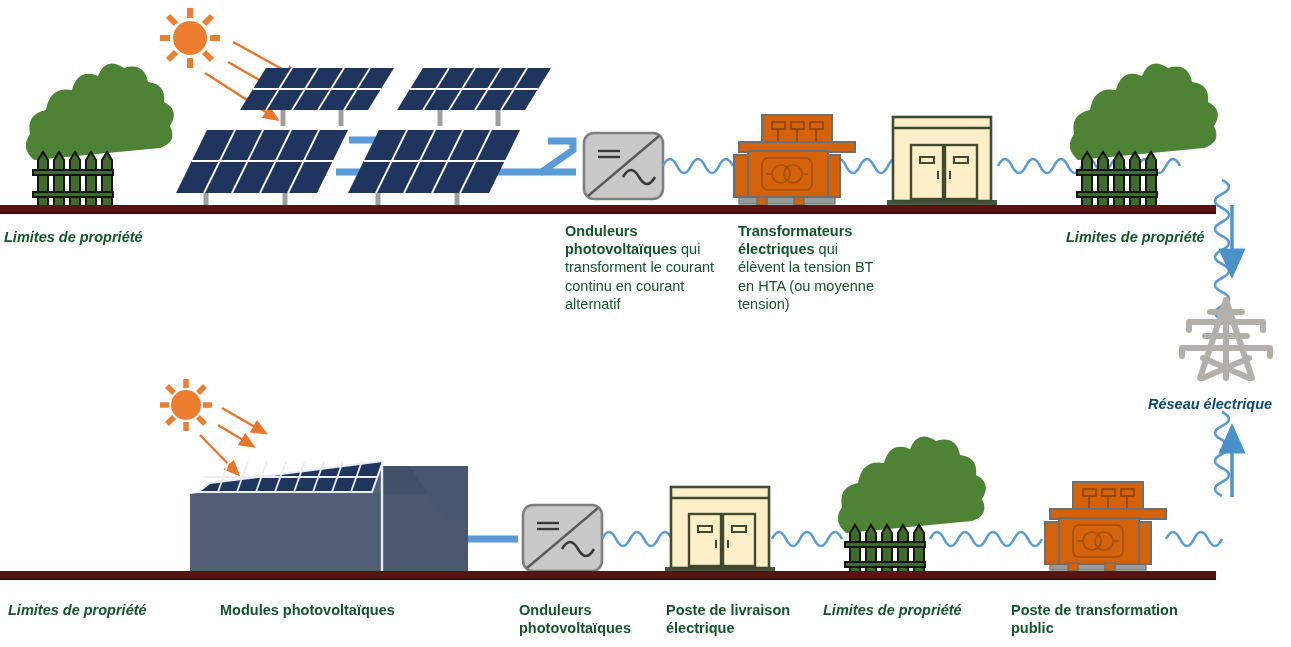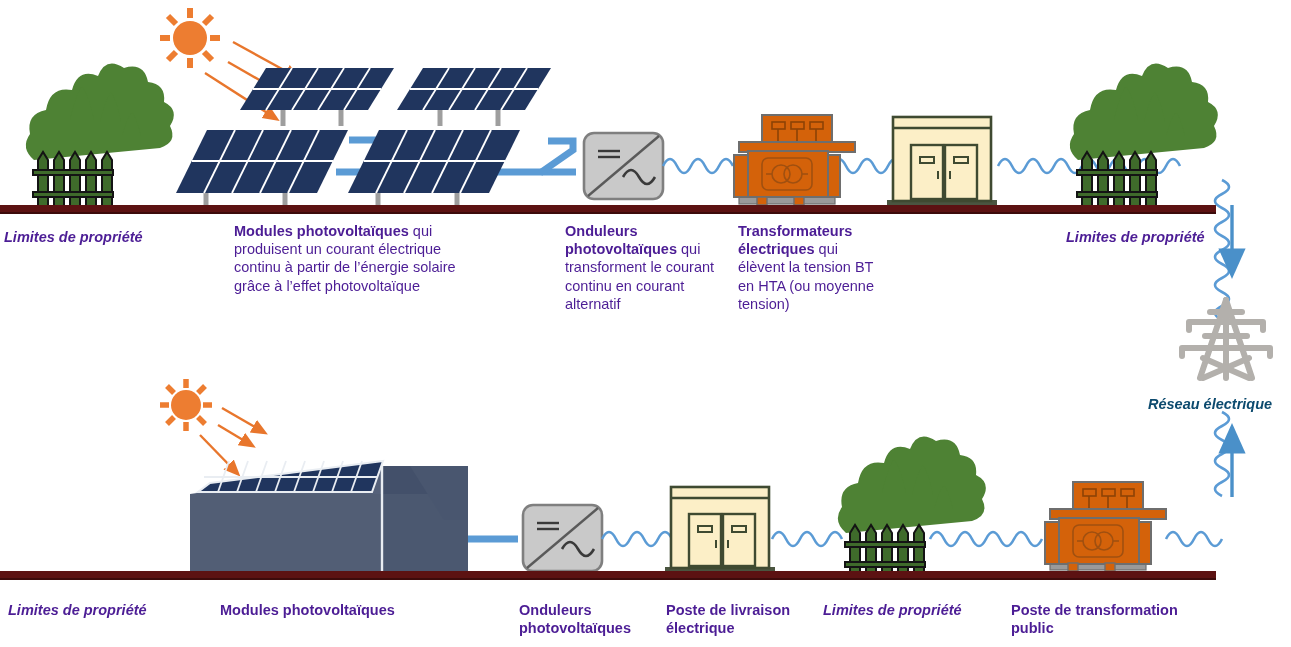--- a/index.html
+++ b/index.html
@@ -7,21 +7,21 @@
     width:1291px;height:647px;position:relative;overflow:hidden;
     font-family:"Liberation Sans","DejaVu Sans",sans-serif;
     color:#1F2A44;
   }
   .stage{position:absolute;inset:0;}
   svg.scene{position:absolute;left:0;top:0;width:1291px;height:647px;}
   .cap{
     position:absolute;
     font-size:14.5px;
     line-height:18.2px;
-    color:#4c1d95;
+    color:#14532d;
     white-space:pre-wrap;
   }
   .cap.ital{font-style:italic;font-weight:bold;font-size:14.5px;}
   .cap.plain{font-weight:bold;}
   .cap .lead{font-weight:bold;}
   .cap .rest{font-weight:normal;}
   .netlabel{
     position:absolute;font-style:italic;font-weight:bold;font-size:14.5px;color:#0c4a6e;
     white-space:nowrap;
   }
@@ -347,21 +347,20 @@
   <path fill="none" stroke="#5B9BD5" stroke-width="2.6" d="M1166 539 q7 -14 14 0 q7 14 14 0 q7 -14 14 0 q7 14 14 0"></path>
 
   <g>
     <rect x="0" y="571" width="1216" height="9" fill="#5C1212"></rect>
     <rect x="0" y="578" width="1216" height="2" fill="#3D0B0B"></rect>
   </g>
 </svg>
 
 <div class="cap ital" style="left:4px;top:228px;width:210px;">Limites de propriété</div>
 
-<div class="cap" style="left:234px;top:222px;width:232px;"><span class="lead">Modules photovoltaïques</span><span class="rest"> qui produisent un courant électrique continu à partir de l’énergie solaire grâce à l’effet photovoltaïque</span></div>
 
 <div class="cap" style="left:565px;top:222px;width:162px;"><span class="lead">Onduleurs photovoltaïques</span><span class="rest"> qui transforment le courant continu en courant alternatif</span></div>
 
 <div class="cap" style="left:738px;top:222px;width:144px;"><span class="lead">Transformateurs électriques</span><span class="rest"> qui élèvent la tension BT en HTA (ou moyenne tension)</span></div>
 
 
 <div class="cap ital" style="left:1066px;top:228px;width:180px;">Limites de propriété</div>
 
 <div class="netlabel" style="left:1148px;top:396px;">Réseau électrique</div>
 

